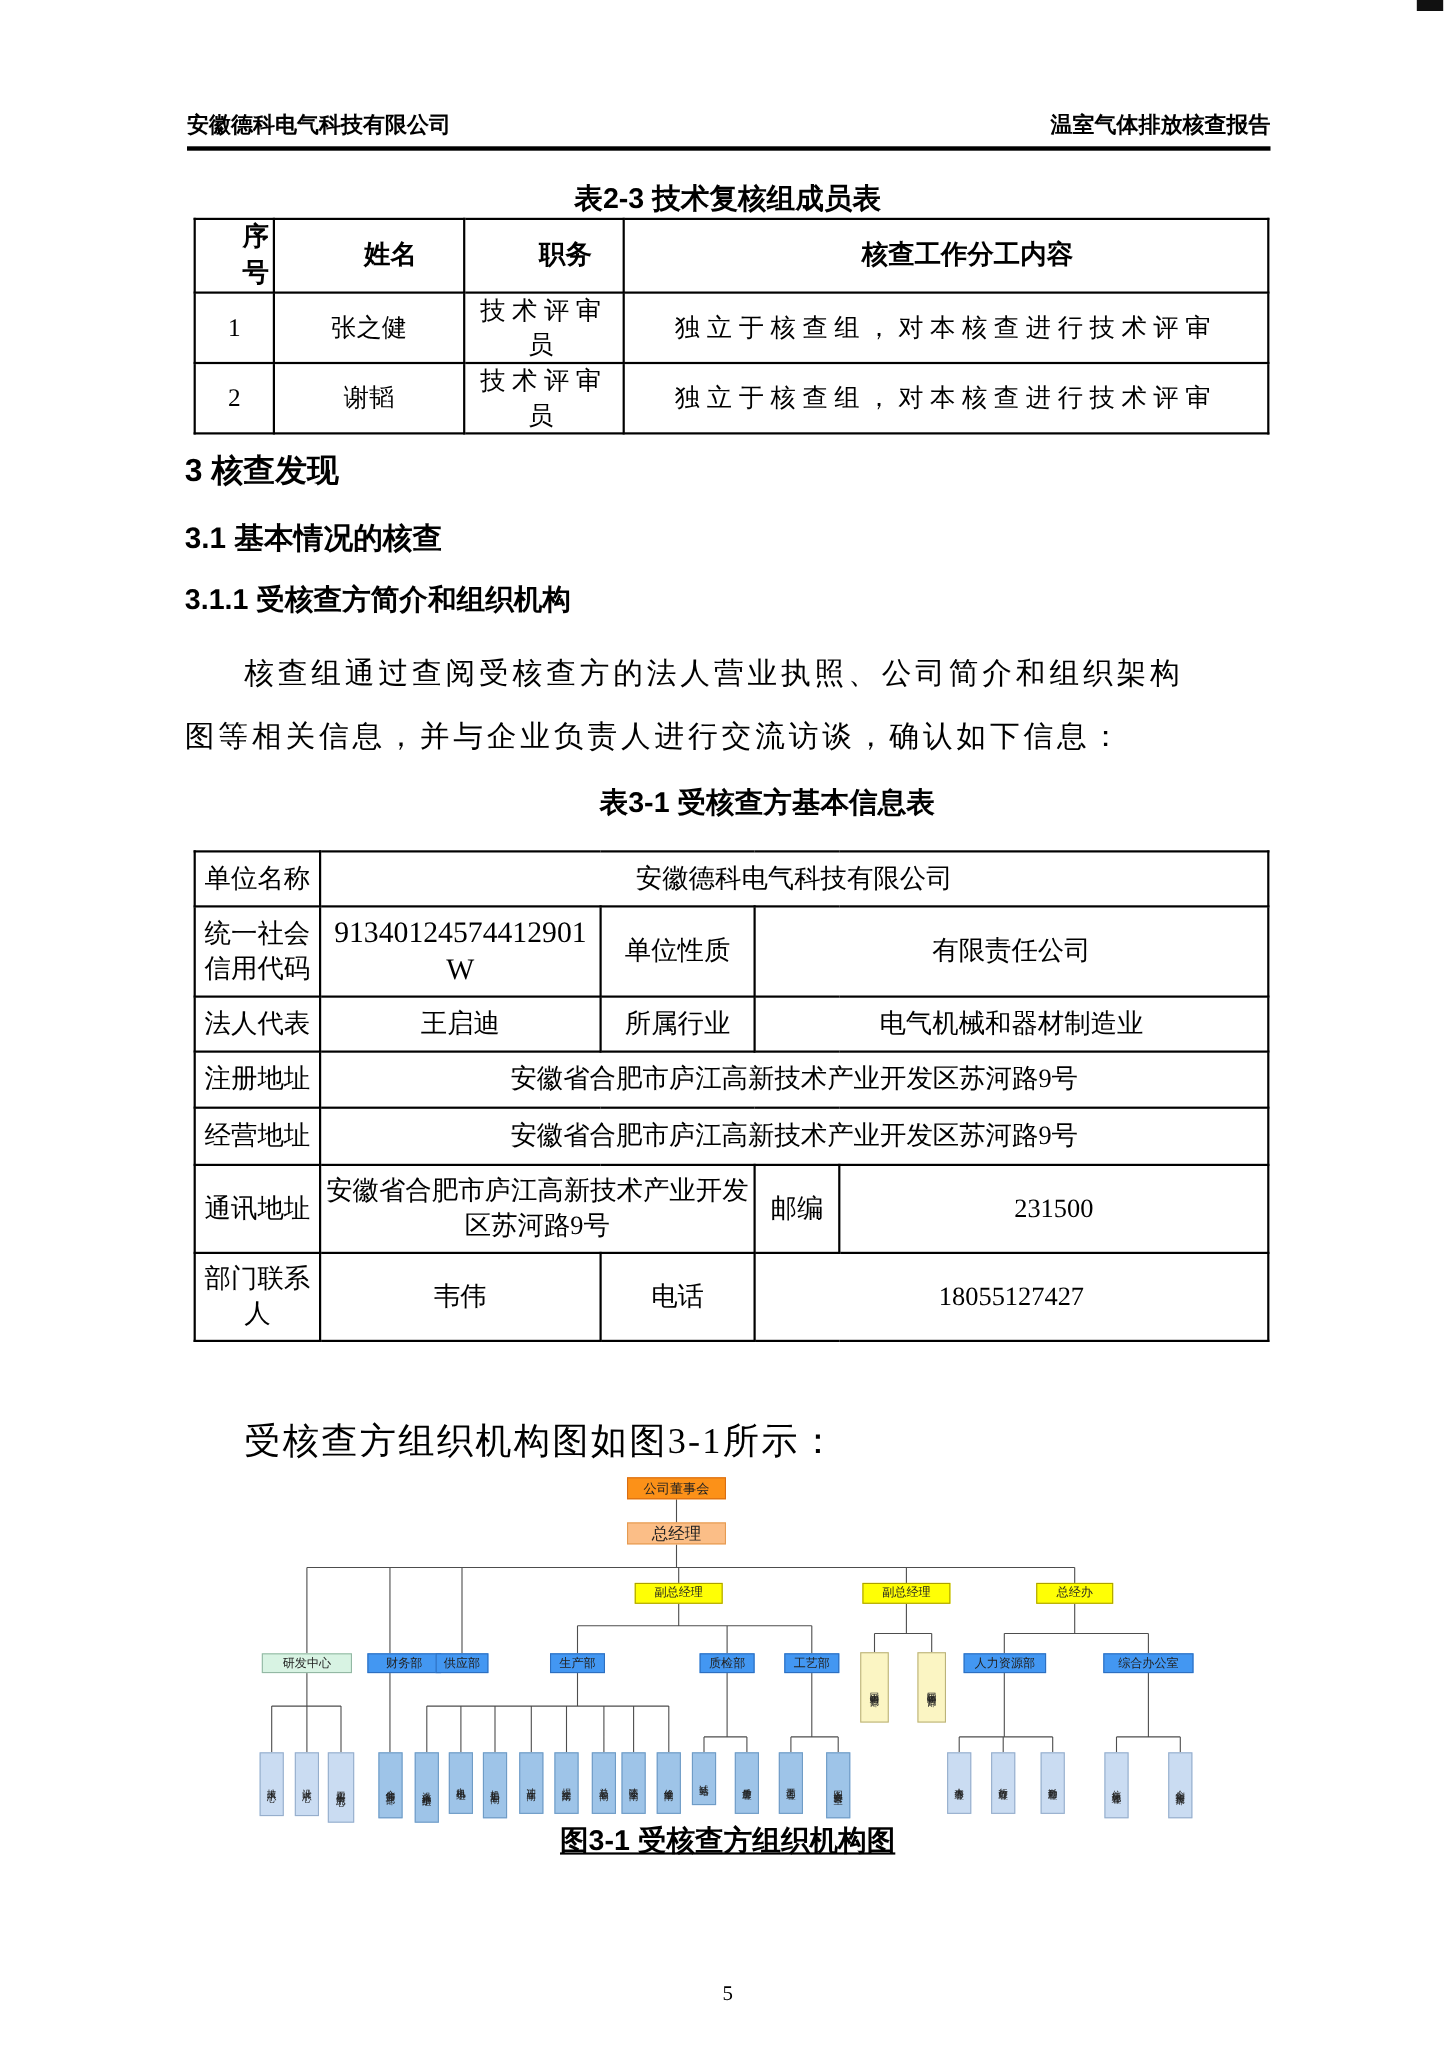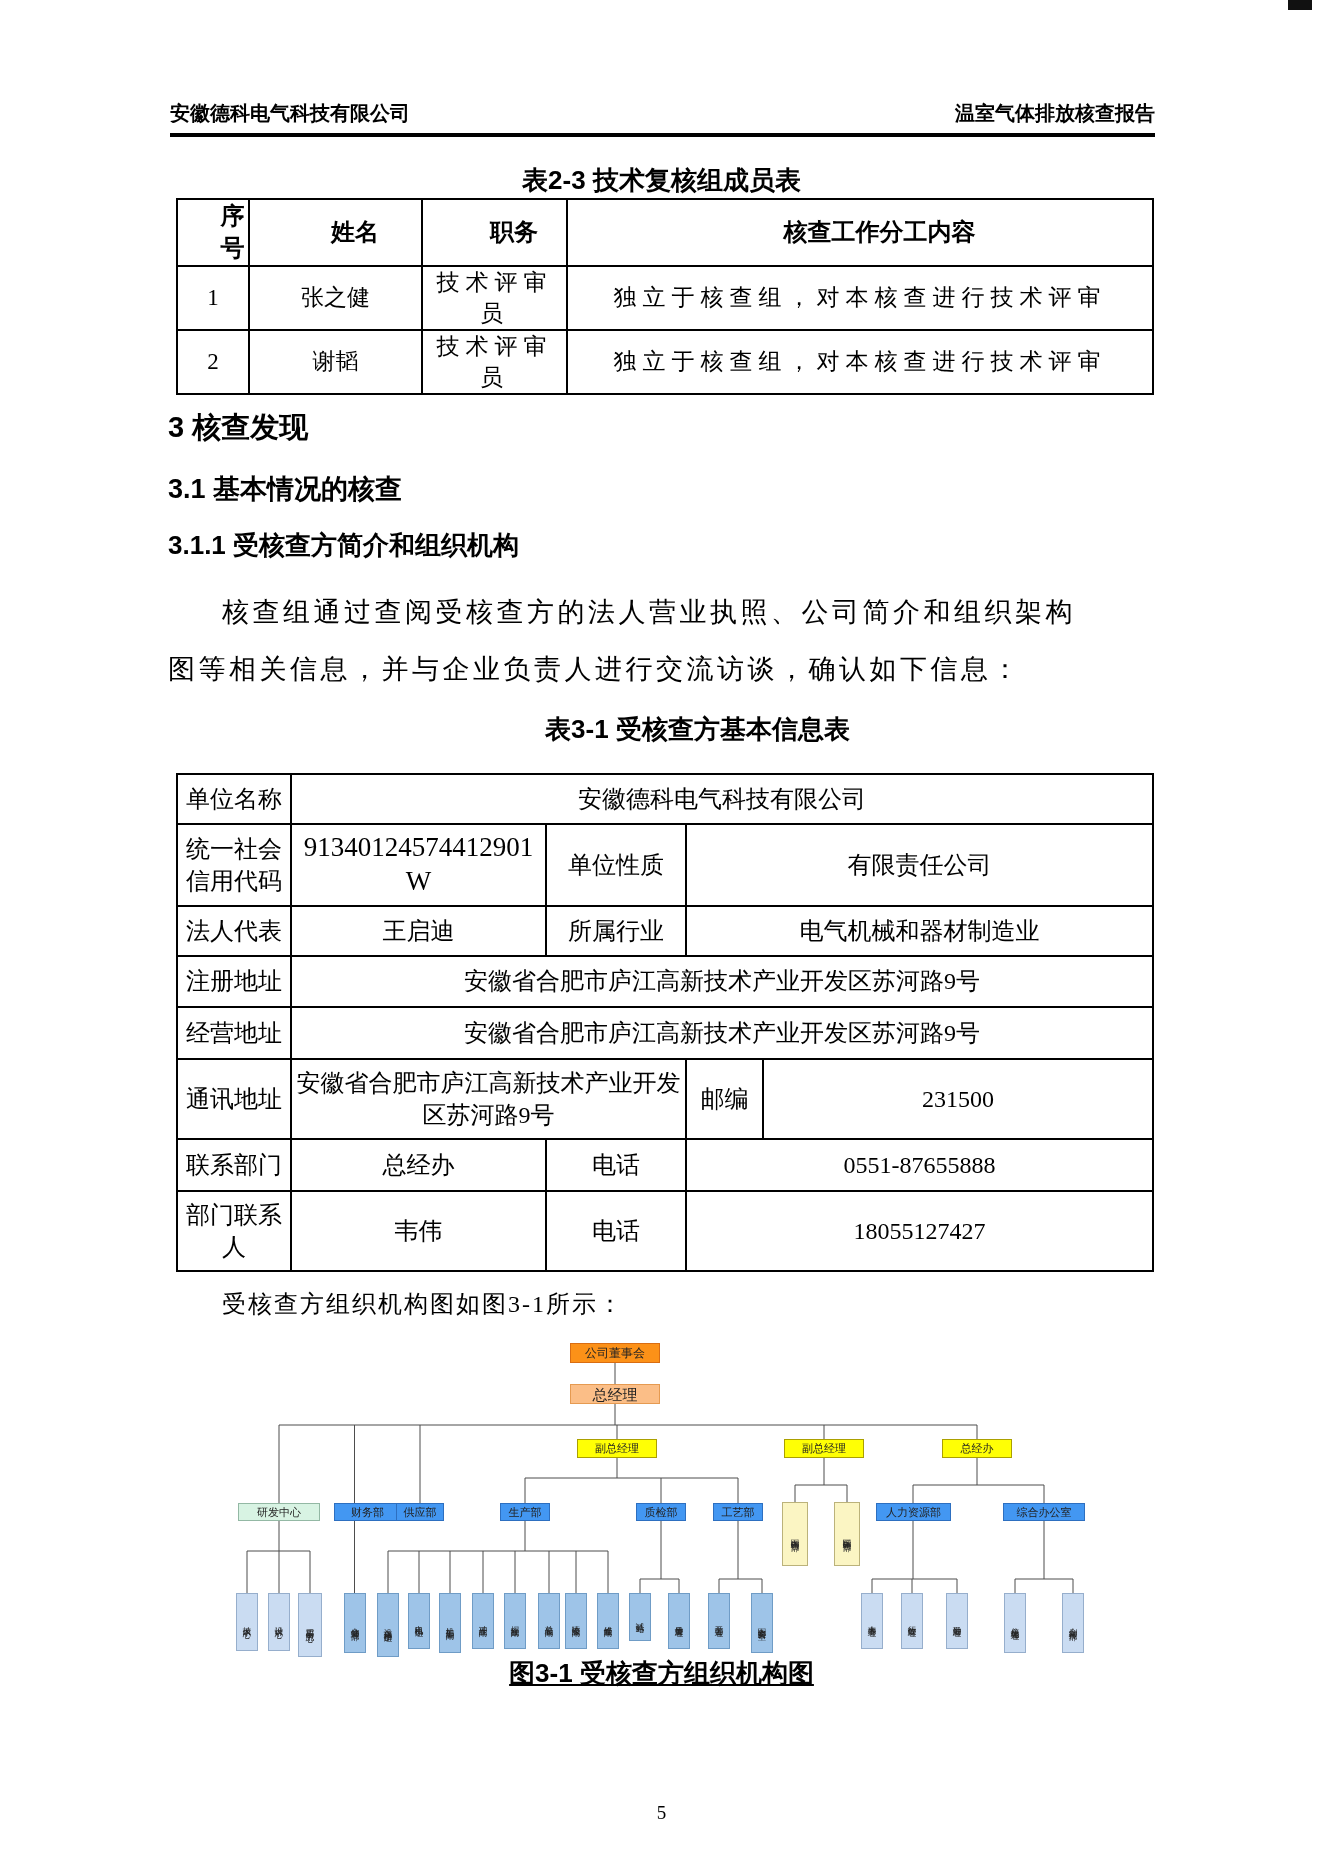--- a/index.html
+++ b/index.html
@@ -35,21 +35,21 @@
   .t31 { position:absolute; top:773px; left:176px; width:976px; }
   .t31 td { font-size:24px; }
   .t31 .code { font-size:27px; word-break:break-all; line-height:1.25; font-family:"Liberation Serif", serif; }
 
   .h1 { position:absolute; left:168px; top:408px; font-family:"Liberation Sans", sans-serif; font-weight:bold; font-size:29px; }
   .h2 { position:absolute; left:168px; top:471px; font-family:"Liberation Sans", sans-serif; font-weight:bold; font-size:27px; }
   .h3 { position:absolute; left:168px; top:528px; font-family:"Liberation Sans", sans-serif; font-weight:bold; font-size:26px; }
 
   .para-line { position:absolute; font-size:27px; letter-spacing:3.5px; white-space:nowrap; }
 
-  .org-intro { position:absolute; left:222px; top:1288px; font-size:24px; letter-spacing:2px; }
+  .org-intro { position:absolute; left:222px; top:1288px; font-size:33px; letter-spacing:2px; }
 
   
   .org-chart { position:absolute; left:190px; top:1335px; width:920px; height:335px; }
   .org-chart svg { position:absolute; left:0; top:0; }
   .node {
     position:absolute; box-sizing:border-box;
     display:flex; align-items:center; justify-content:center;
     font-family:"Liberation Sans", sans-serif; font-size:11px; color:#222;
     line-height:1; white-space:nowrap;
   }
@@ -149,26 +149,20 @@
     </tr>
     <tr style="height:52px">
       <td>经营地址</td>
       <td colspan="4">安徽省合肥市庐江高新技术产业开发区苏河路9号</td>
     </tr>
     <tr style="height:80px">
       <td>通讯地址</td>
       <td colspan="2">安徽省合肥市庐江高新技术产业开发区苏河路9号</td>
       <td>邮编</td>
       <td>231500</td>
-    </tr>
-    <tr style="height:52px">
-      <td>联系部门</td>
-      <td>总经办</td>
-      <td>电话</td>
-      <td colspan="2">0551-87655888</td>
     </tr>
     <tr style="height:80px">
       <td>部门联系人</td>
       <td>韦伟</td>
       <td>电话</td>
       <td colspan="2">18055127427</td>
     </tr>
   </tbody>
     </table>
 

